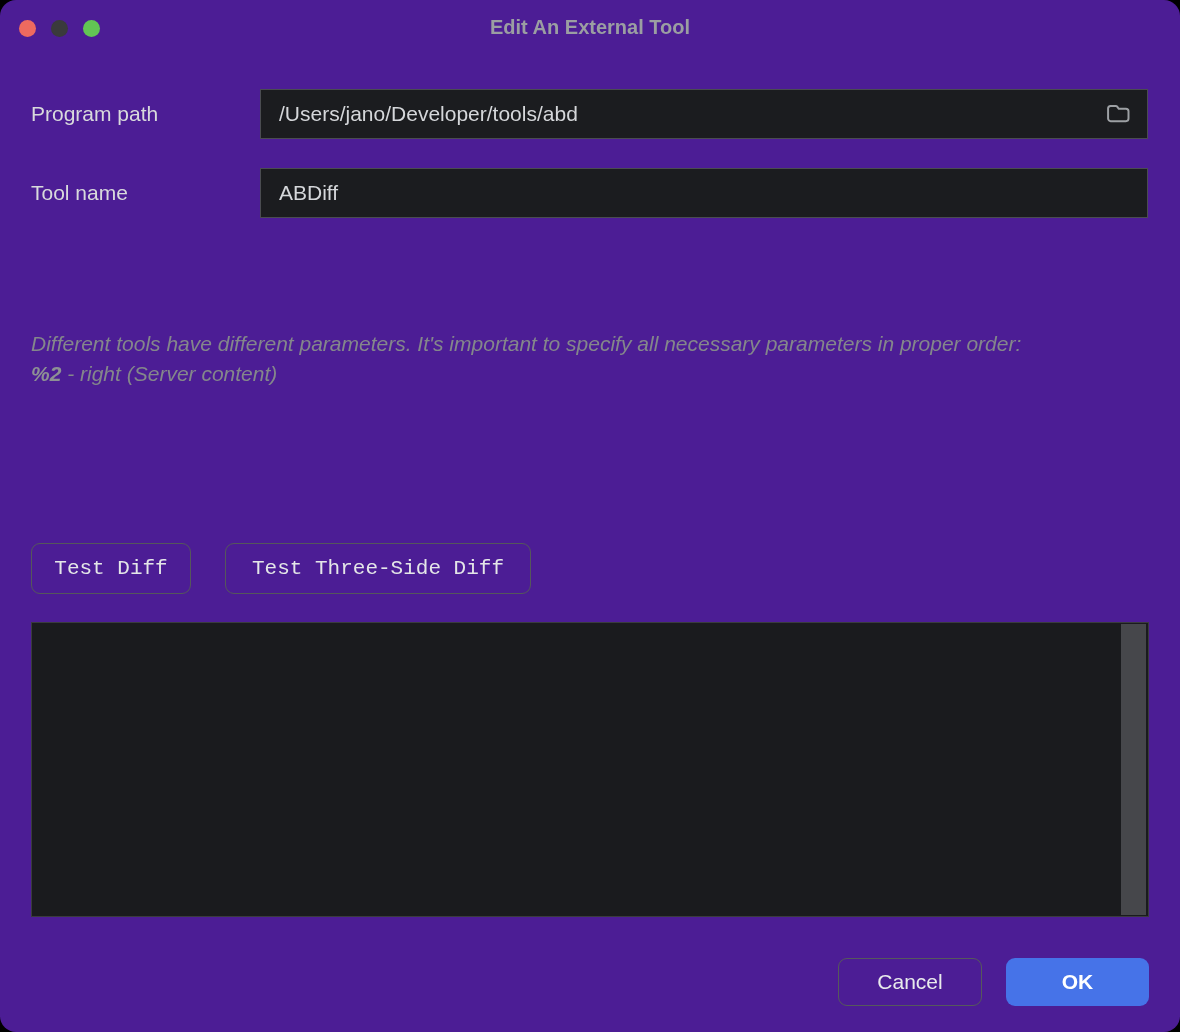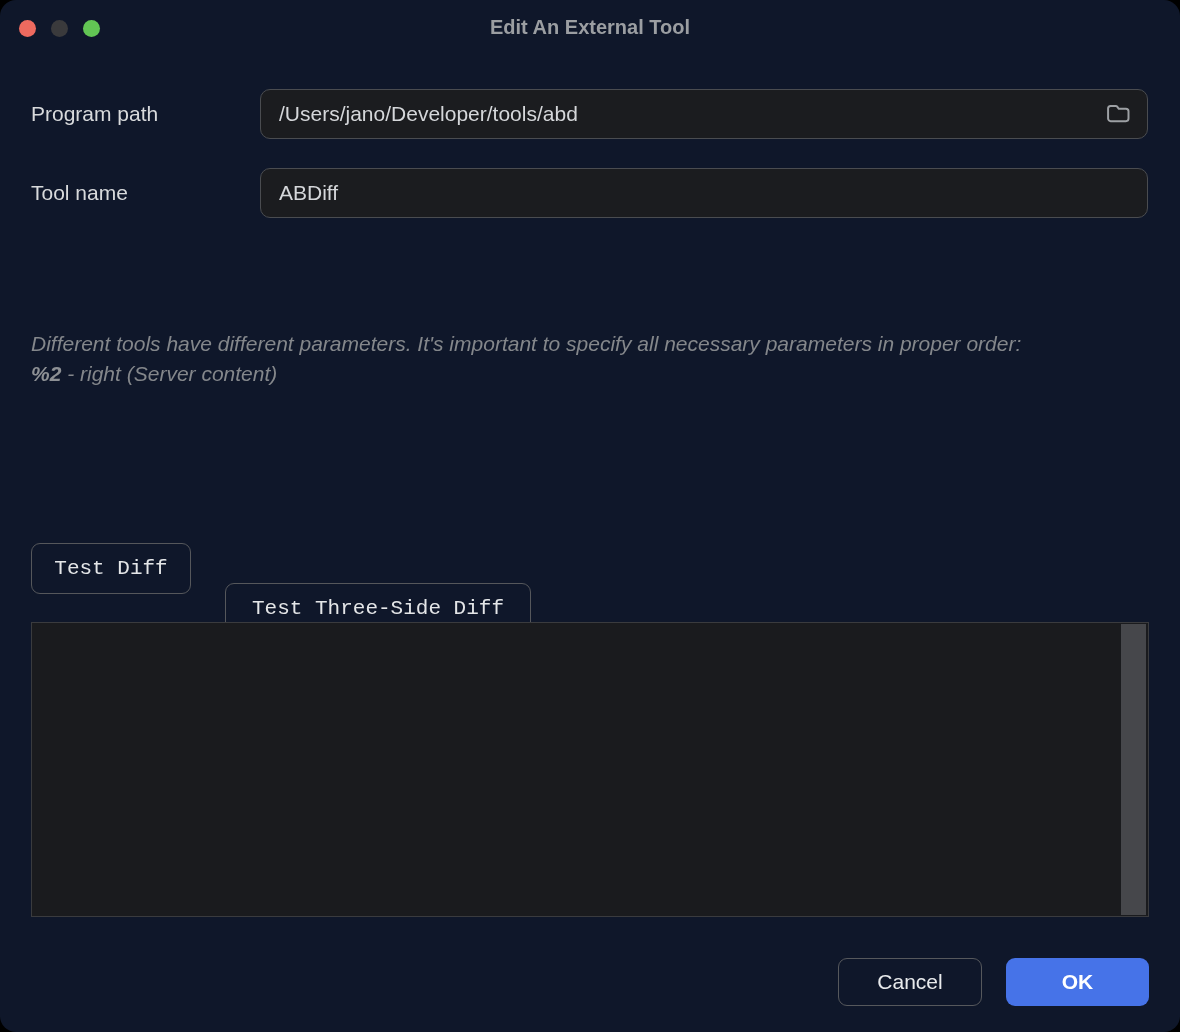--- a/index.html
+++ b/index.html
@@ -2,21 +2,21 @@
 <html><head>
 <meta charset="utf-8">
 <style>
   * { margin: 0; padding: 0; box-sizing: border-box; }
   html, body { background: #000; width: 1180px; height: 1032px; overflow: hidden; }
   body { font-family: "Liberation Sans", "DejaVu Sans", sans-serif; }
 
   .window {
     position: relative;
     width: 1180px; height: 1032px;
-    background: #0f172a;
+    background: #4c1d95;
     border-radius: 16px;
     overflow: hidden;
     color: #d6d8da;
   }
 
   
   .titlebar {
     position: absolute; top: 0; left: 0; right: 0; height: 55px;
   }
   .traffic { position: absolute; top: 20px; width: 17px; height: 17px; border-radius: 50%; }
@@ -39,21 +39,21 @@
     display: flex; align-items: center;
     font-size: 21px; color: #d8dadc;
   }
   .field-wrap {
     position: absolute; left: 260px; top: 0; width: 888px; height: 50px;
   }
   .field-wrap input {
     width: 100%; height: 100%;
     background: #1b1c1f;
     border: 1.5px solid #4a4c50;
-    border-radius: 10px;
+    border-radius: 0;
     color: #d5d7da;
     font-family: inherit;
     font-size: 21px;
     padding: 0 60px 0 18px;
     outline: none;
   }
   .field-wrap input.no-icon { padding-right: 34px; }
   .folder-btn {
     position: absolute; right: 16px; top: 12px; width: 28px; height: 26px;
     display: flex; align-items: center; justify-content: center;
@@ -74,21 +74,21 @@
     display: inline-flex; align-items: center; justify-content: center;
     background: transparent;
     border: 1.5px solid #55575b;
     border-radius: 9px;
     color: #e4e6e8;
     font-family: Liberation Mono, monospace; font-size: 21px;
     cursor: pointer;
     padding: 0 16px;
   }
   .btn-test-diff { min-width: 160px; }
-  .btn-test-three { min-width: 306px; margin-top: 40px; }
+  .btn-test-three { min-width: 306px; }
 
   
   .output {
     position: absolute; left: 31px; top: 622px; width: 1118px; height: 295px;
     background: #1a1b1e;
     border: 1.5px solid #3a3b3e;
   }
   .output textarea {
     position: absolute; inset: 0;
     width: 100%; height: 100%;

